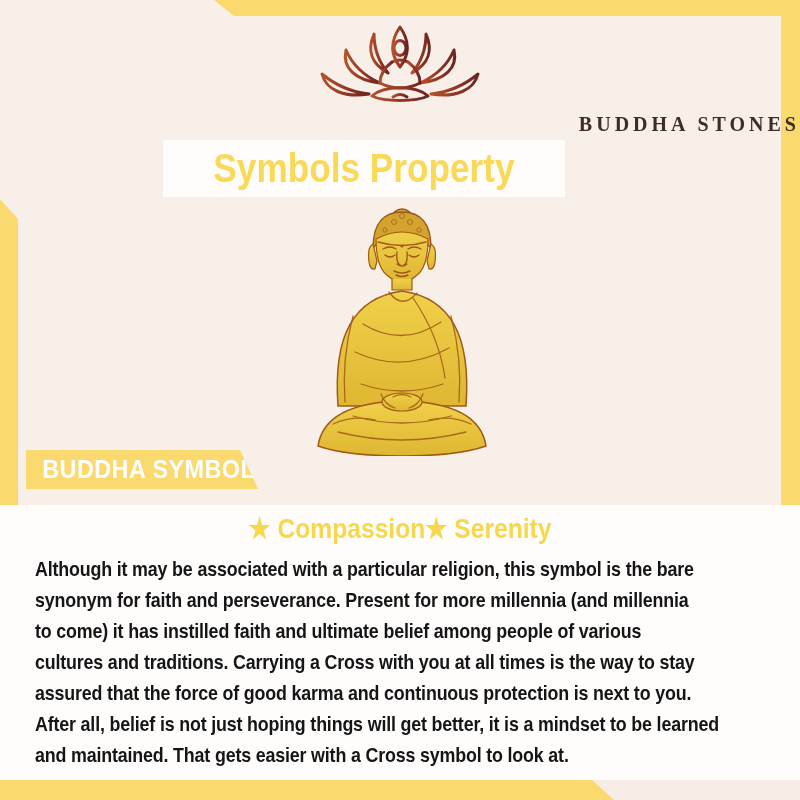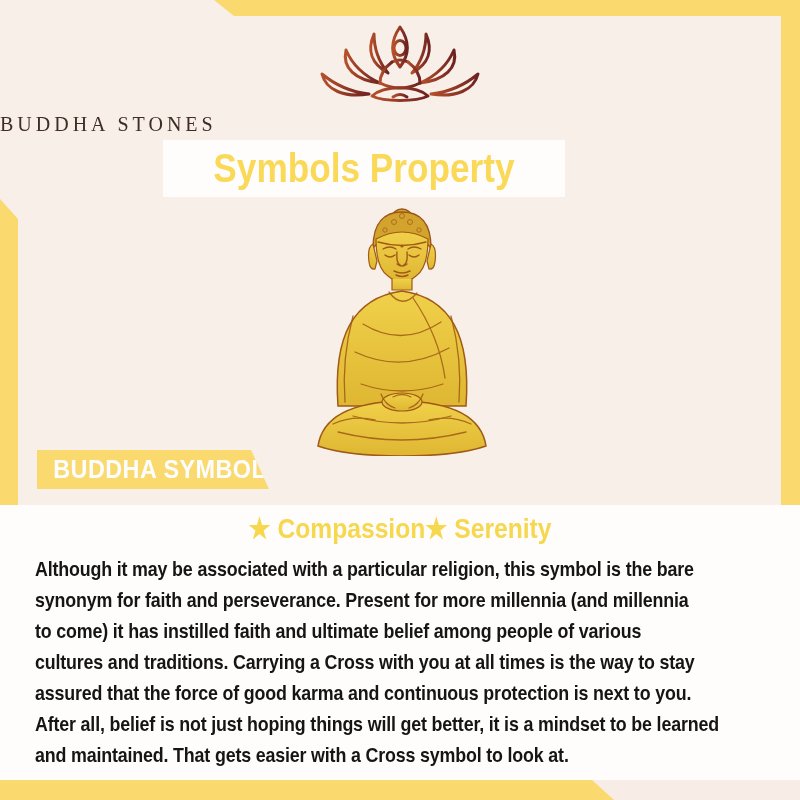--- a/index.html
+++ b/index.html
@@ -12,32 +12,32 @@
     clip-path:polygon(214px 0,800px 0,800px 16px,234px 16px);}
   .strip-right{position:absolute;left:781px;top:0;width:19px;height:598px;background:#fad96f;
     clip-path:polygon(0 0,19px 0,19px 598px,0 573px);}
   .strip-left{position:absolute;left:0;top:199px;width:18px;height:554px;background:#fad96f;
     clip-path:polygon(0 0,18px 20px,18px 554px,0 554px);}
   .band-bottom-cream{position:absolute;left:0;top:780px;width:800px;height:20px;background:#f8ece7;}
   .band-bottom-yellow{position:absolute;left:0;top:780px;width:800px;height:20px;background:#fad96f;
     clip-path:polygon(0 0,592px 0,614px 20px,0 20px);}
   
   .logo{position:absolute;left:315px;top:22px;width:170px;height:90px;}
-  .brand{position:absolute;left:0;top:113px;width:800px;text-align:left;
-    font-family:"Liberation Serif",serif;font-size:20px;font-weight:400;
+  .brand{position:absolute;left:0;top:113px;width:800px;text-align:right;
+    font-family:"Liberation Serif",serif;font-size:20px;font-weight:700;
     letter-spacing:4px;color:#3e2c25;}
   
   .headline-band{position:absolute;left:163px;top:140px;width:402px;height:57px;background:#fffdfb;}
   .headline{width:100%;height:57px;line-height:57px;text-align:center;
     font-size:40px;font-weight:bold;color:#fad858;
     transform:scaleX(0.88);transform-origin:center;white-space:nowrap;}
   
   .buddha{position:absolute;left:293px;top:206px;width:218px;height:250px;}
   
-  .ribbon{position:absolute;left:37px;top:450px;width:232px;height:39px;background:#fad96f;
+  .ribbon{position:absolute;left:26px;top:450px;width:232px;height:39px;background:#fad96f;
     clip-path:polygon(0 0,214px 0,232px 39px,0 39px);}
   .ribbon-label{display:block;padding-left:18px;line-height:39px;font-size:26px;font-weight:bold;
     color:#fdfdfd;letter-spacing:0.5px;white-space:nowrap;
     transform:scaleX(0.9);transform-origin:left center;}
   
   .panel{position:absolute;left:0;top:505px;width:800px;height:275px;background:#fffdfc;}
   .panel-heading{position:absolute;left:0;top:512px;width:800px;text-align:center;
     font-size:28px;font-weight:bold;color:#f6d74e;white-space:nowrap;
     transform:scaleX(0.88);transform-origin:center;}
   .para{position:absolute;left:35px;top:553px;width:900px;

